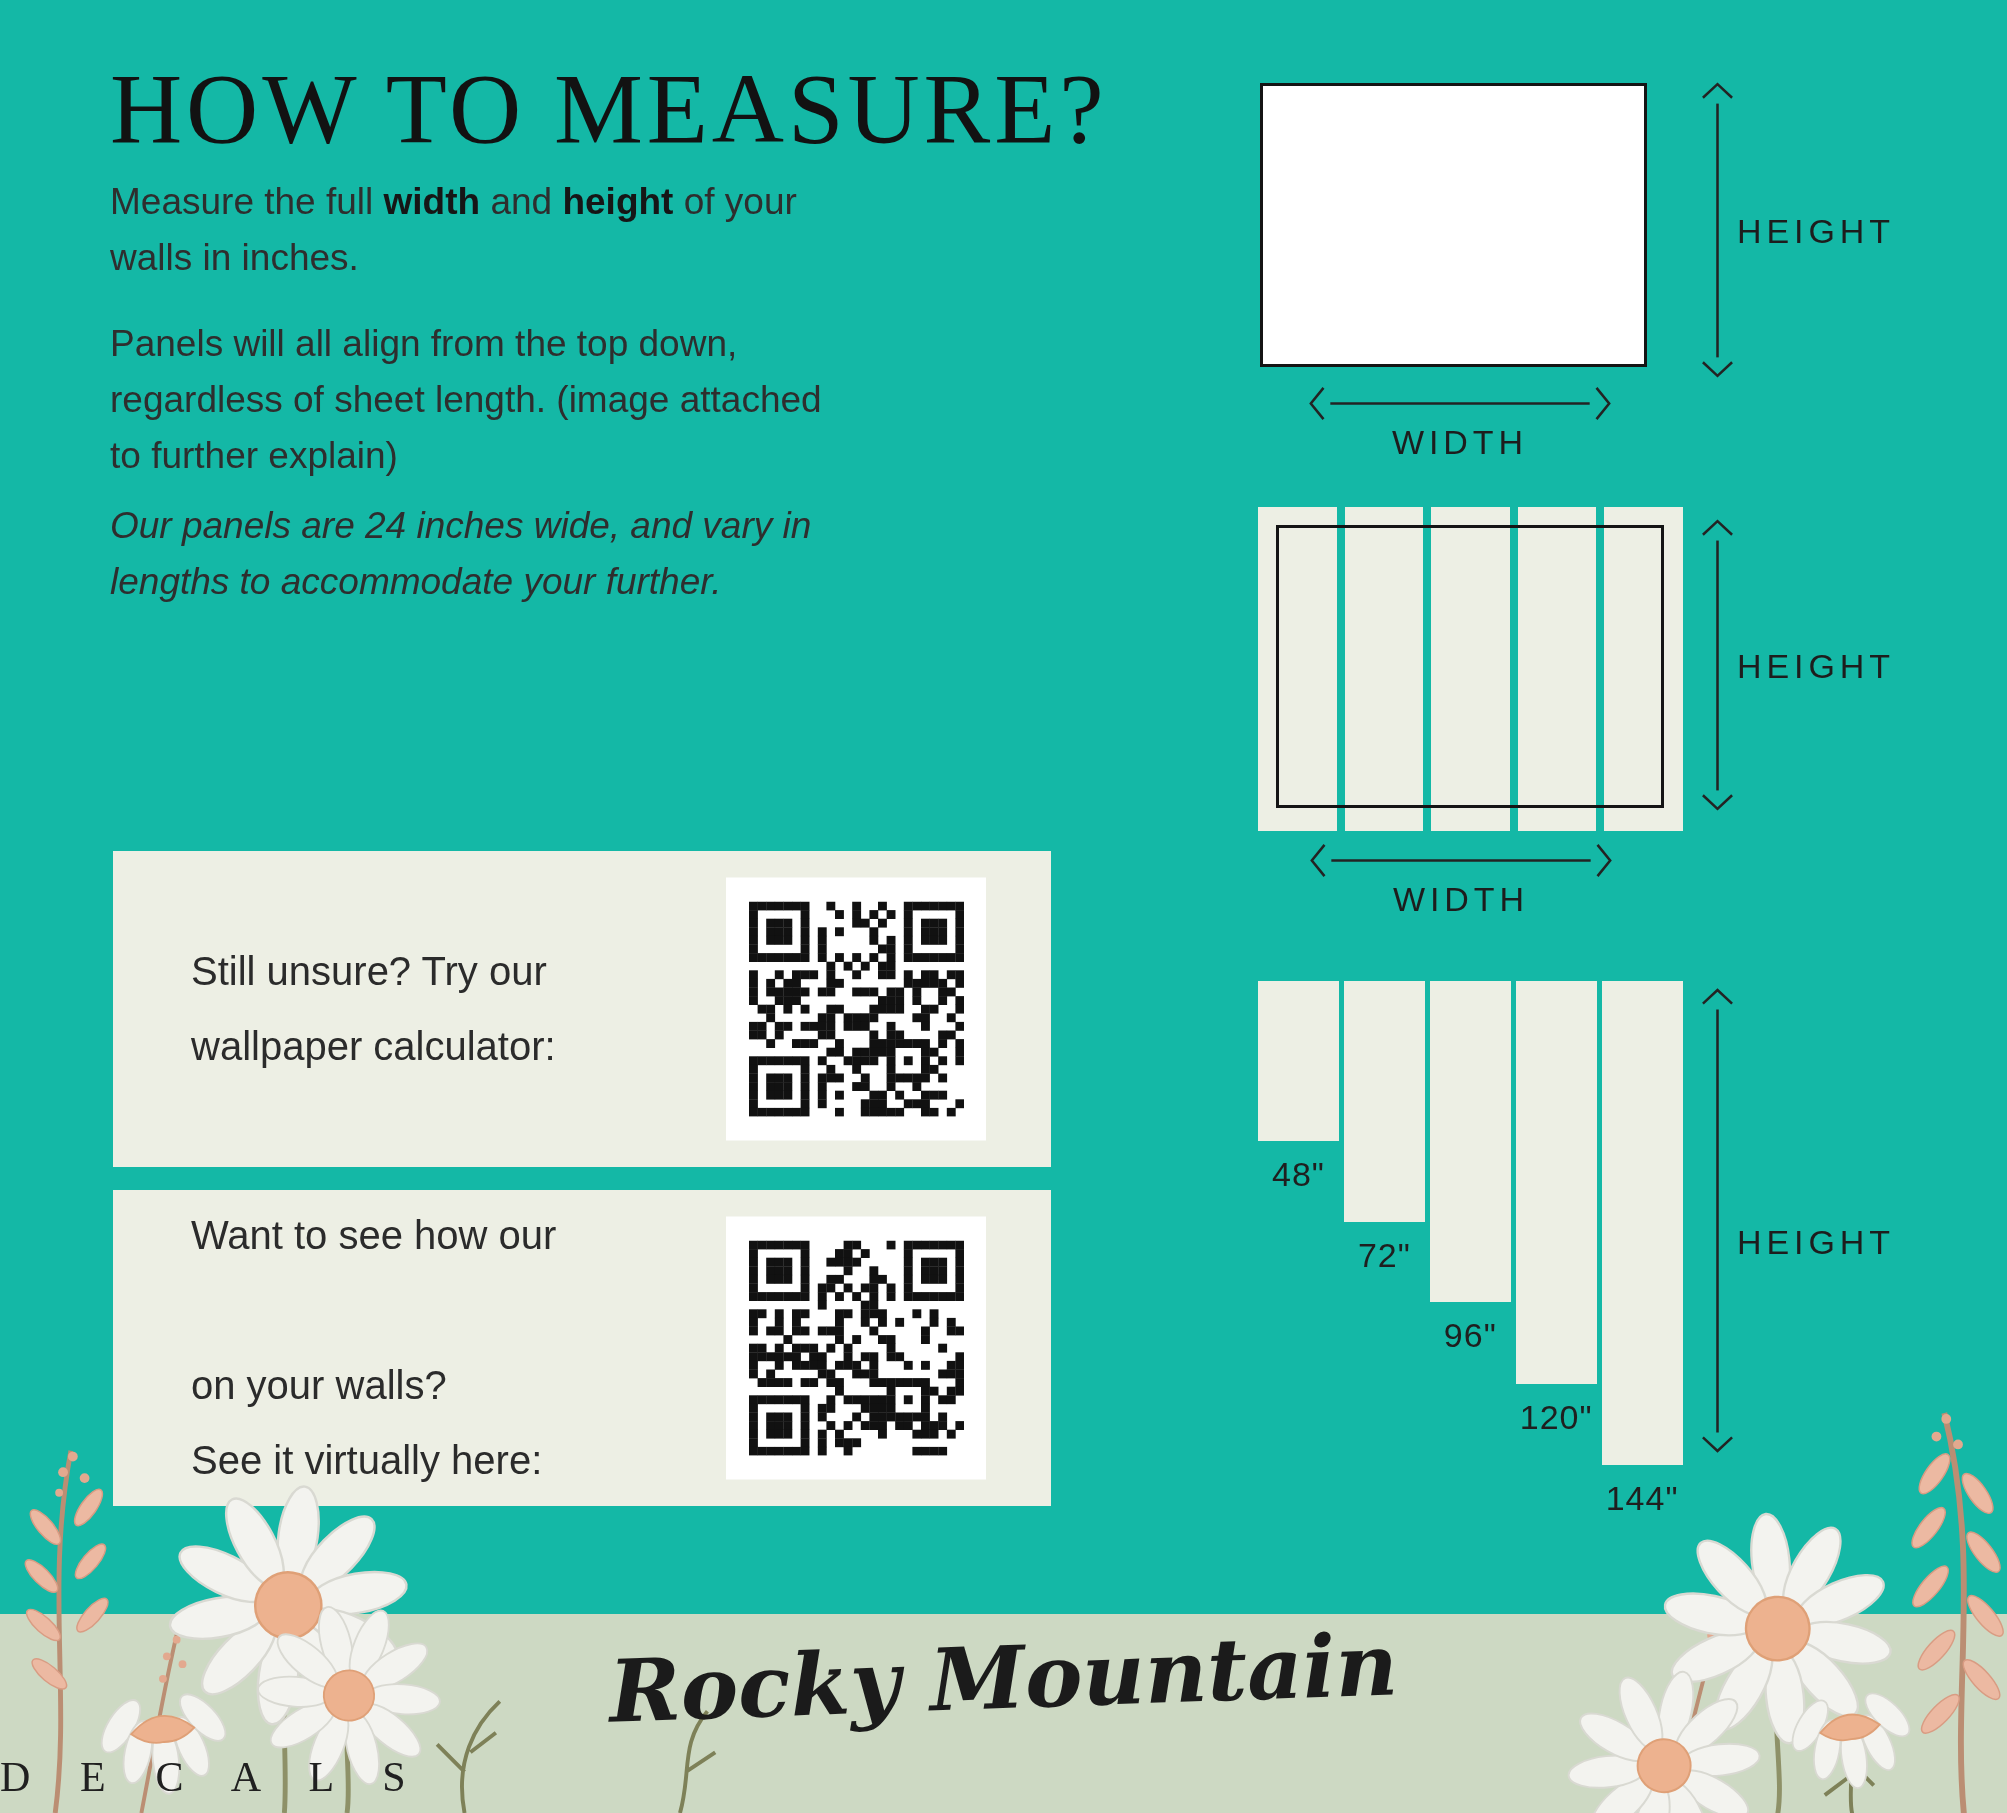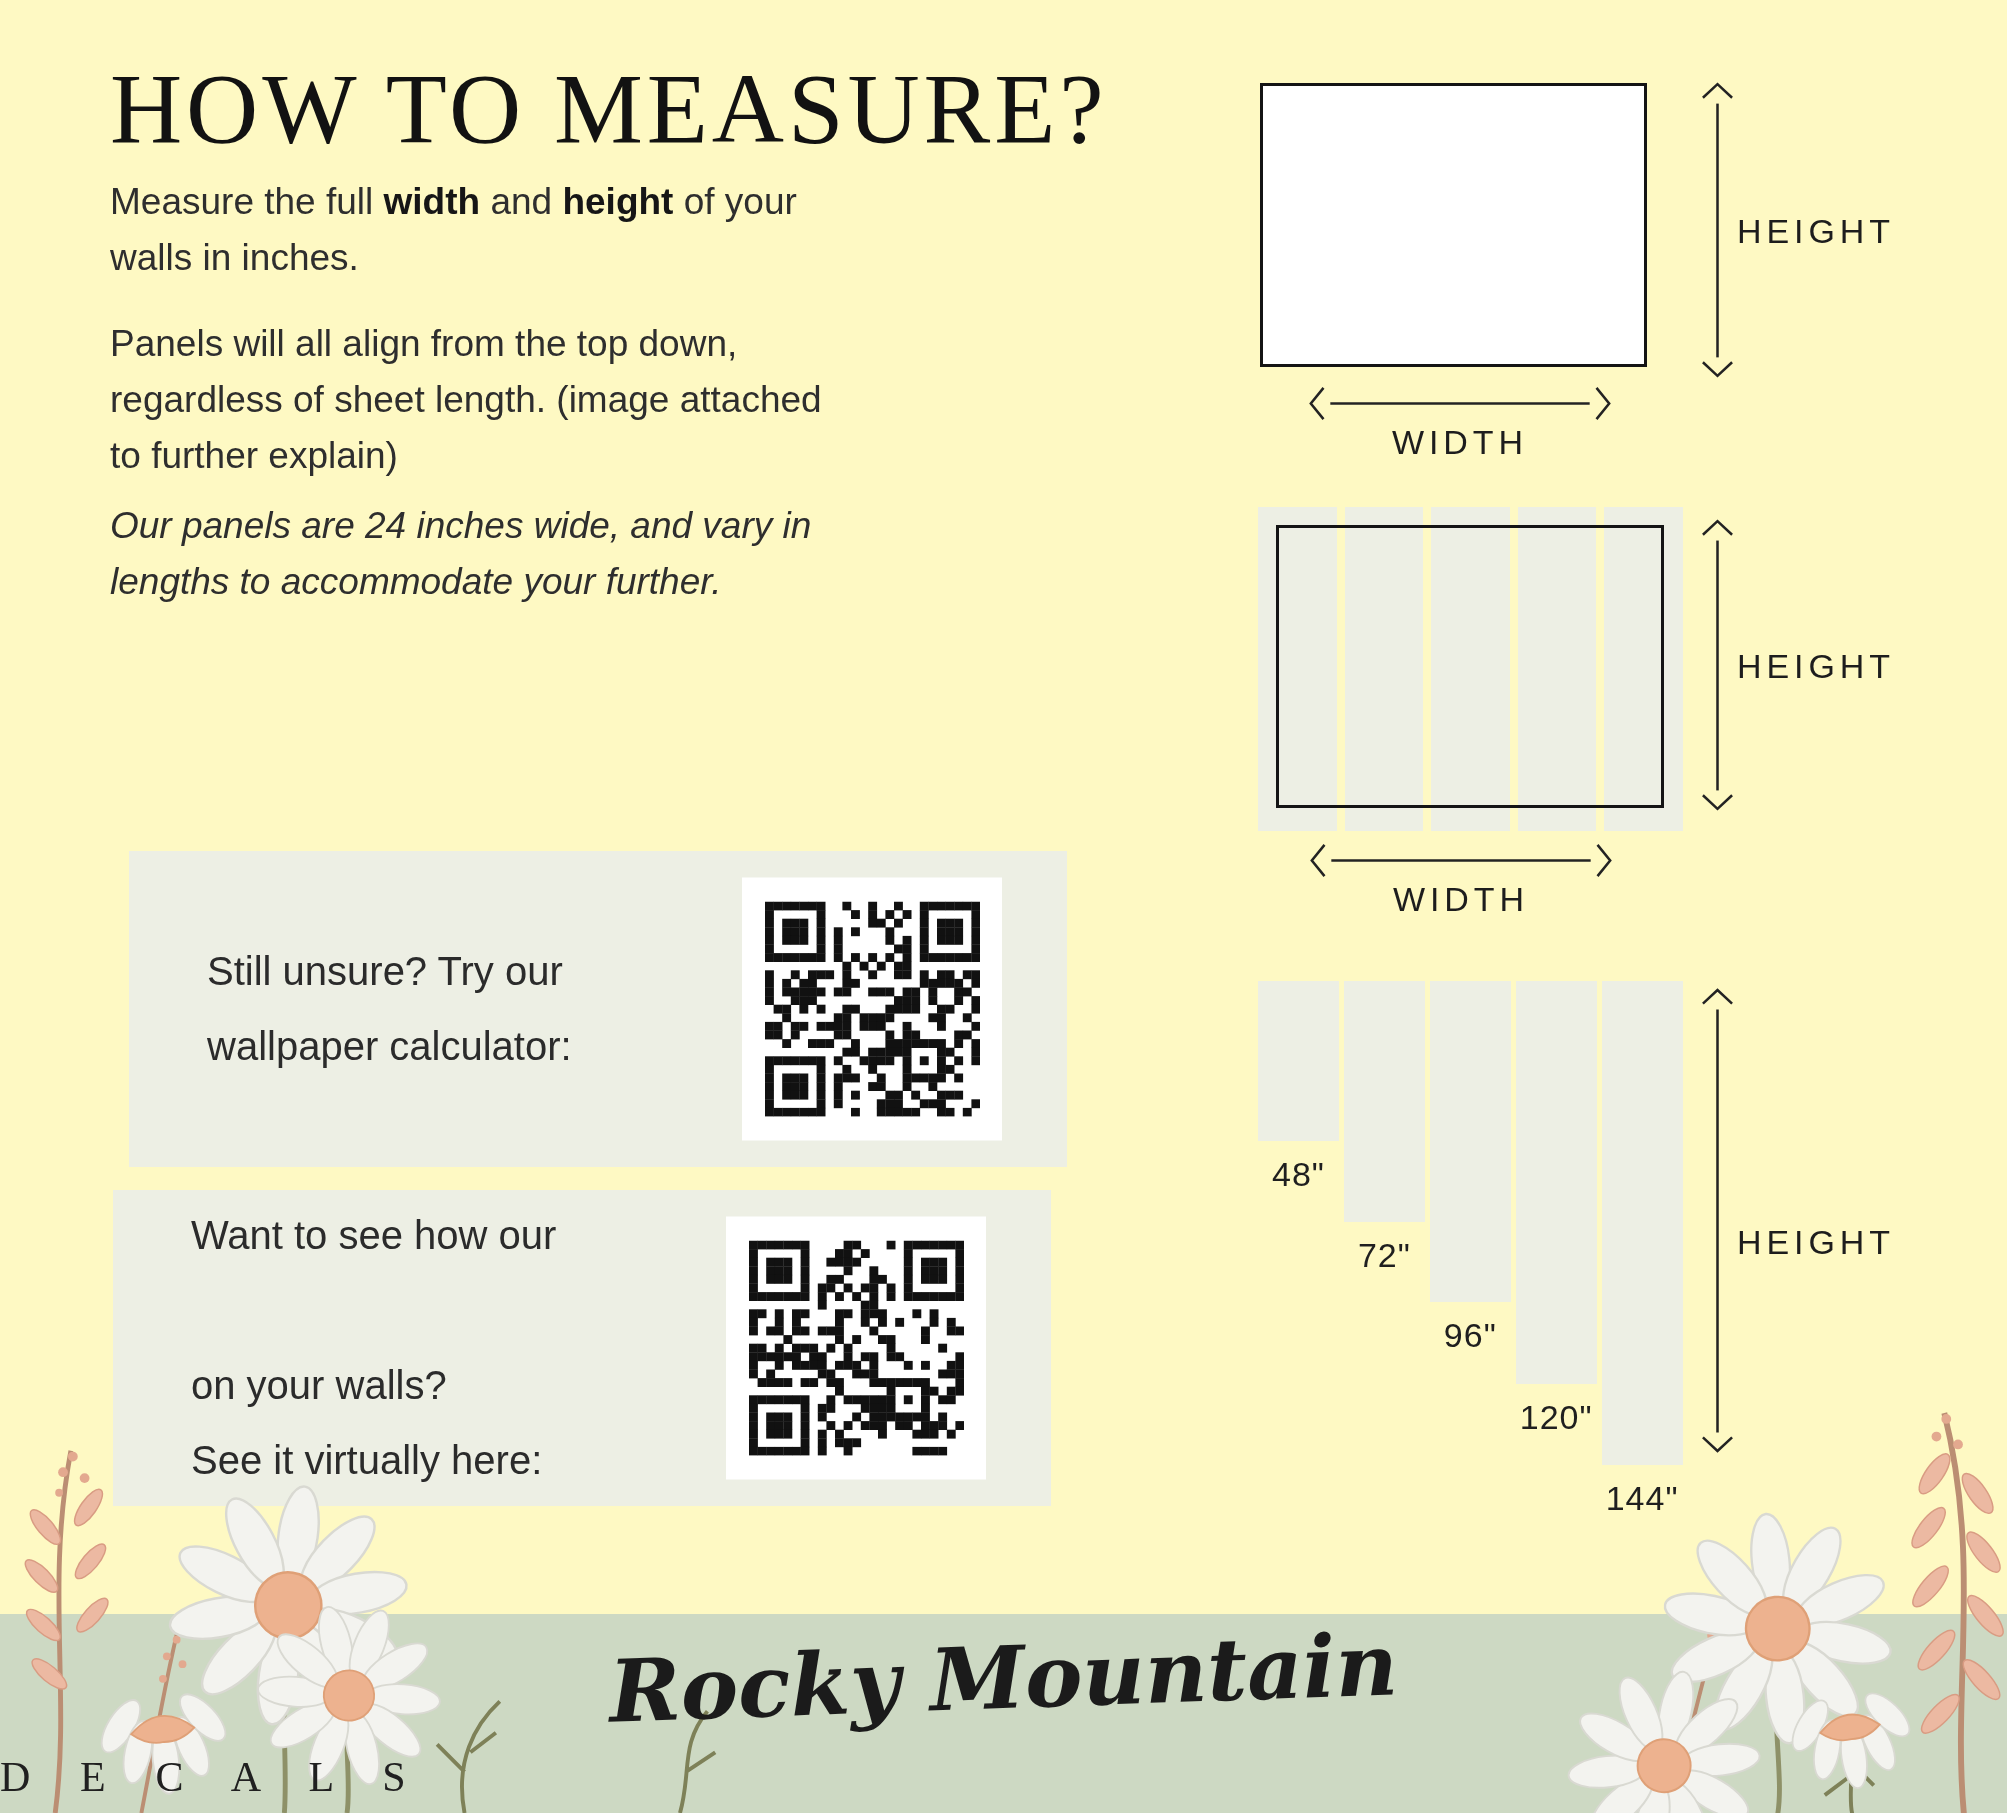--- a/index.html
+++ b/index.html
@@ -1,30 +1,30 @@
 <!DOCTYPE html>
 <html><head>
 <meta charset="utf-8">
 <style>
   html,body{margin:0;padding:0;background:#ffffff;}
-  .page{position:relative;width:2007px;height:1813px;background:#fef9c3;overflow:hidden;
+  .page{position:relative;width:2007px;height:1813px;background:#14b8a6;overflow:hidden;
         font-family:"Liberation Sans",sans-serif;color:#2d2d2d;}
 
   
   .title{position:absolute;left:110px;top:51px;font-family:"Liberation Serif",serif;
          font-size:100px;letter-spacing:3.9px;color:#121212;font-weight:500;white-space:nowrap;}
   .para{position:absolute;left:110px;width:823px;font-size:37px;line-height:56px;color:#2e2e2e;}
   #p1{top:174px;}
   #p2{top:316px;}
   #p3{top:498px;font-style:italic;}
   .para b{color:#161616;}
 
   
   .callout{position:absolute;left:113px;width:938px;height:316px;background:#edefe4;}
-  #callout1{top:851px;margin-left:16px;}
+  #callout1{top:851px;}
   #callout2{top:1190px;}
   .callout-text{position:absolute;left:78px;top:50%;transform:translateY(-50%);
                 font-size:40px;line-height:75px;color:#2b2b2b;white-space:nowrap;}
   .qr-plate{position:absolute;left:613px;top:50%;transform:translateY(-50%);
             width:260px;height:263px;background:#ffffff;display:flex;align-items:center;justify-content:center;}
 
   
   .rect-outline{position:absolute;border:3.9px solid #141414;background:transparent;}
   #rect1{left:1260px;top:83px;width:381px;height:278px;background:#ffffff;}
   #panelbg2{position:absolute;left:1258px;top:507px;width:425px;height:324px;display:flex;gap:7.8px;}

